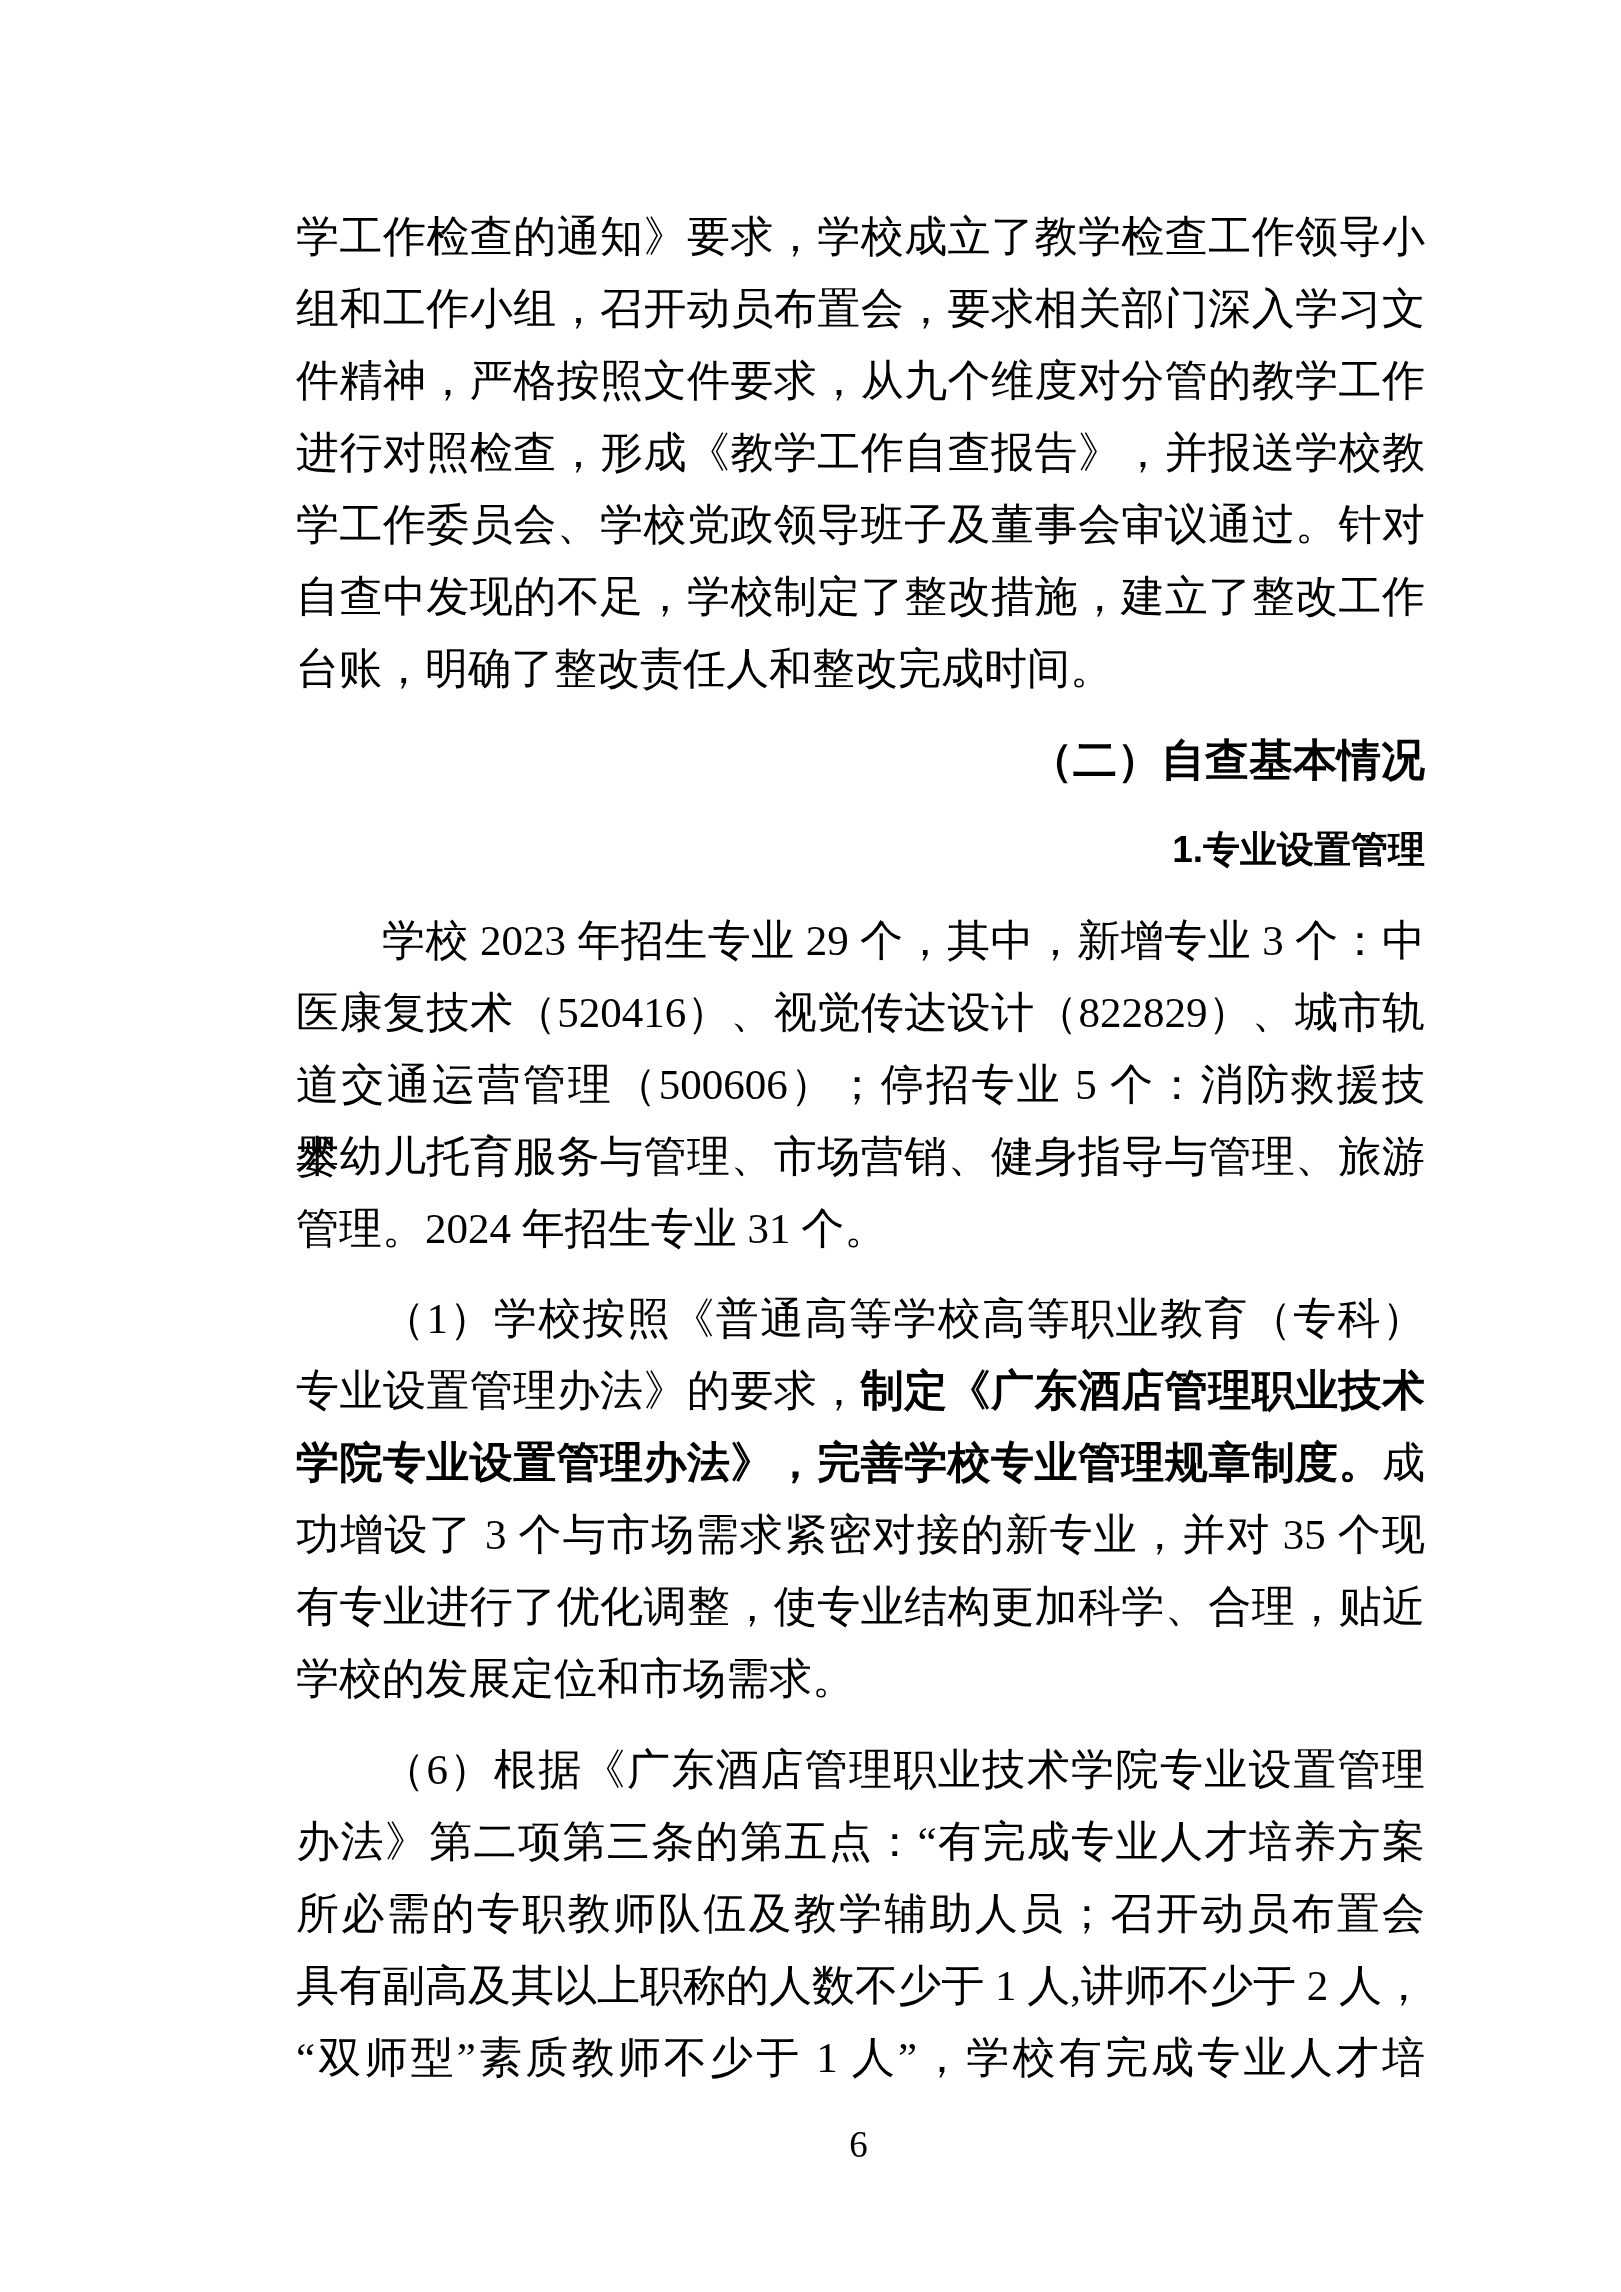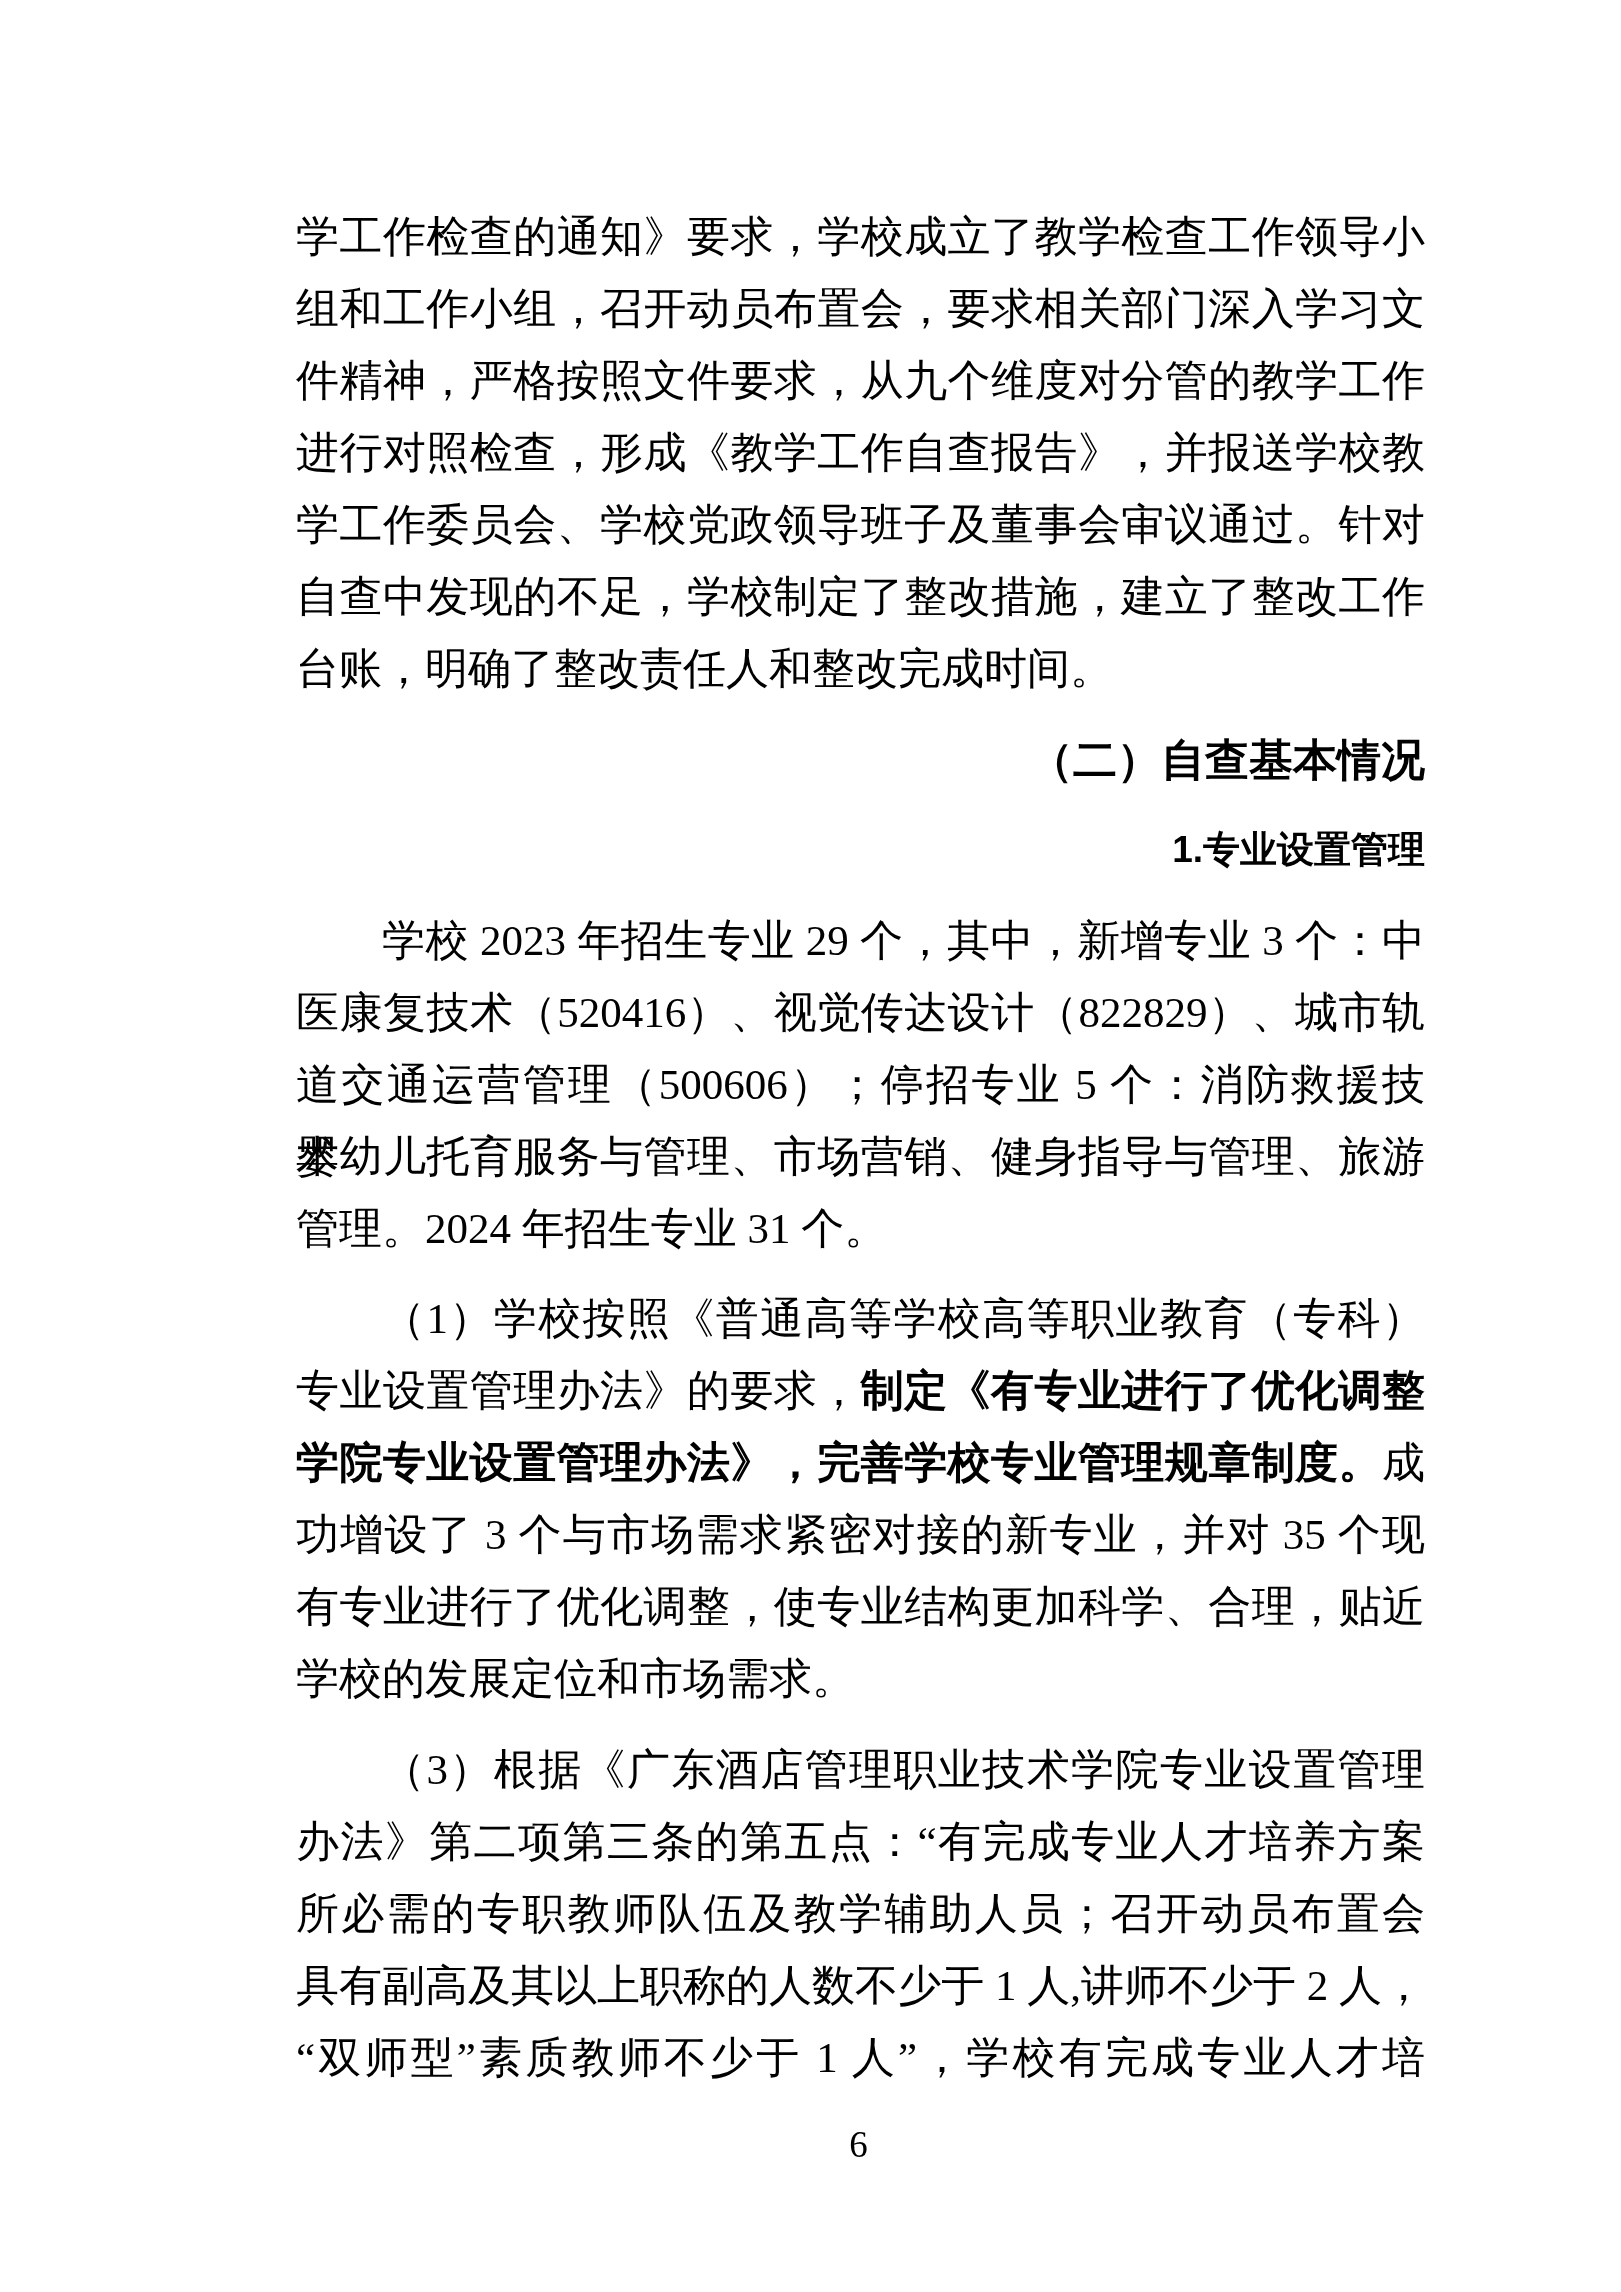--- a/index.html
+++ b/index.html
@@ -85,27 +85,27 @@
       <div class="pgap"></div>
       <div class="line h2"><span>1.专业设置管理</span></div>
       <div class="pgap"></div>
       <div class="line body fill indent"><span>学校 2023 年招生专业 29 个，其中，新增专业 3 个：中</span></div>
       <div class="line body fill"><span>医康复技术（520416）、视觉传达设计（822829）、城市轨</span></div>
       <div class="line body fill"><span>道交通运营管理（500606）；停招专业 5 个：消防救援技术、</span></div>
       <div class="line body fill"><span>婴幼儿托育服务与管理、市场营销、健身指导与管理、旅游</span></div>
       <div class="line body"><span>管理。2024 年招生专业 31 个。</span></div>
       <div class="pgap"></div>
       <div class="line body fill indent"><span>（1）学校按照《普通高等学校高等职业教育（专科）</span></div>
-      <div class="line body fill"><span>专业设置管理办法》的要求，</span><span class="bold">制定《有专业进行了优化调整</span></div>
+      <div class="line body fill"><span>专业设置管理办法》的要求，</span><span class="bold">制定《广东酒店管理职业技术</span></div>
       <div class="line body fill"><span class="bold">学院专业设置管理办法》，完善学校专业管理规章制度。</span><span>成</span></div>
       <div class="line body fill"><span>功增设了 3 个与市场需求紧密对接的新专业，并对 35 个现</span></div>
       <div class="line body fill"><span>有专业进行了优化调整，使专业结构更加科学、合理，贴近</span></div>
       <div class="line body"><span>学校的发展定位和市场需求。</span></div>
       <div class="pgap"></div>
-      <div class="line body fill indent"><span>（3）根据《广东酒店管理职业技术学院专业设置管理</span></div>
+      <div class="line body fill indent"><span>（6）根据《广东酒店管理职业技术学院专业设置管理</span></div>
       <div class="line body fill"><span>办法》第二项第三条的第五点：“有完成专业人才培养方案</span></div>
       <div class="line body fill"><span>所必需的专职教师队伍及教学辅助人员；召开动员布置会</span></div>
       <div class="line body fill"><span>具有副高及其以上职称的人数不少于 1 人,讲师不少于 2 人，</span></div>
       <div class="line body fill"><span>“双师型”素质教师不少于 1 人”，学校有完成专业人才培</span></div>
     </div>
   <div class="page-number">6</div>
 </div>
 
 
 </body></html>

